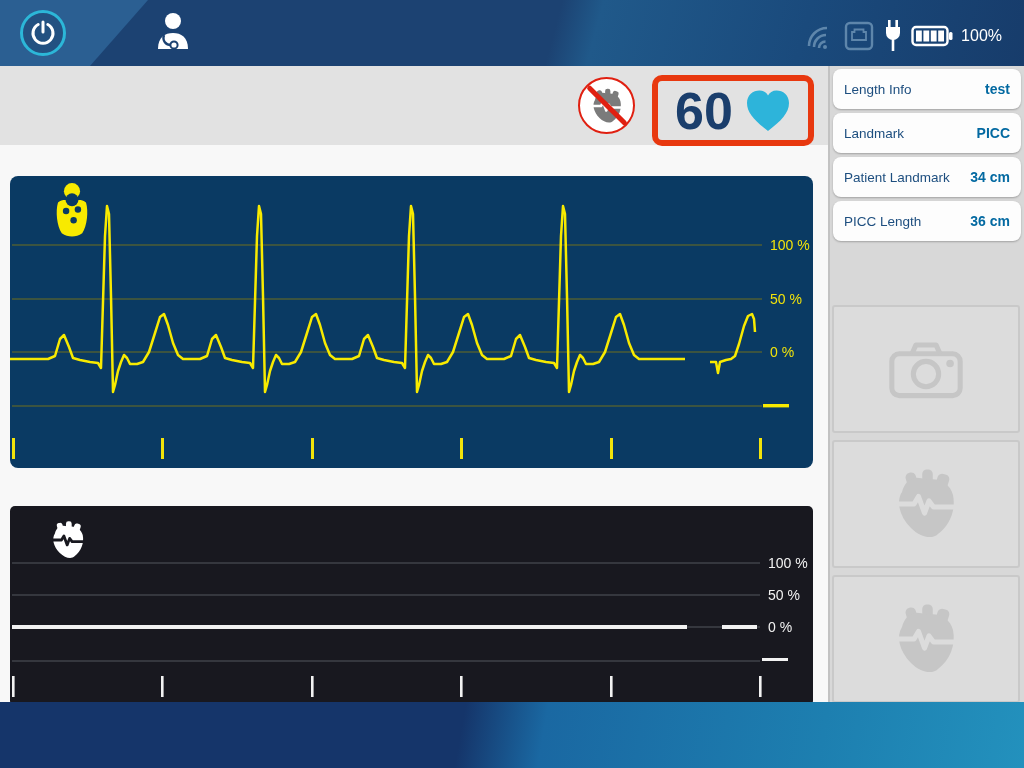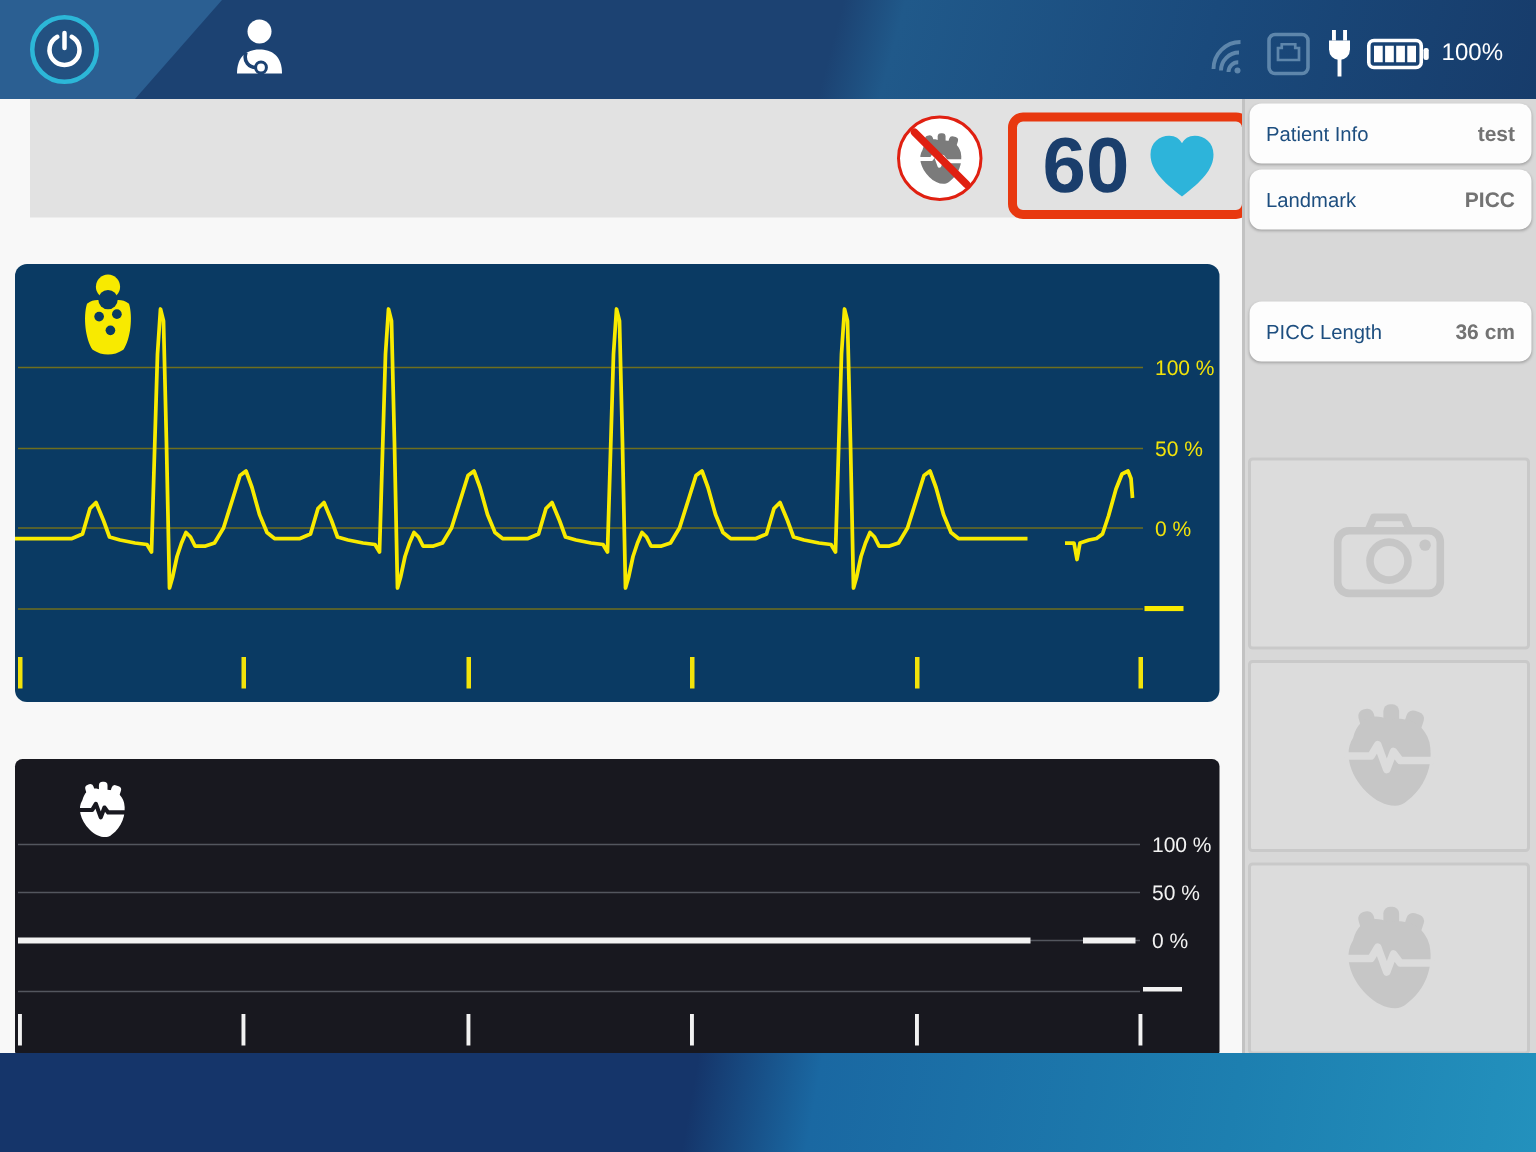--- a/index.html
+++ b/index.html
@@ -15,21 +15,21 @@
   .power-btn { position:absolute; left:20px; top:10px; width:46px; height:46px;
     border-radius:50%; border:3px solid #2cb7d8; background:rgba(10,40,80,.25);
     display:flex; align-items:center; justify-content:center; cursor:pointer; }
   .clinician { position:absolute; left:150px; top:11px; width:44px; height:44px; }
   .date { position:absolute; left:340px; top:22px; width:210px; text-align:center;
     color:#ffffff; font-size:17px; letter-spacing:.3px; }
   .status { position:absolute; right:22px; top:0; height:71px; display:flex; align-items:center; gap:8px; }
   .status .pct { color:#ffffff; font-size:16px; }
 
   
-  .hdr { position:absolute; left:0; top:66px; width:828px; height:79px; background:#e2e2e2;margin-left:20px; }
+  .hdr { position:absolute; left:0; top:66px; width:828px; height:79px; background:#e2e2e2; }
   .nohr { position:absolute; left:578px; top:11px; width:57px; height:57px; border-radius:50%;
     background:#ffffff; border:2px solid #e02011; display:flex; align-items:center; justify-content:center; }
   .nohr .slash { position:absolute; width:54px; height:5px; background:#e02011; border-radius:3px;
     transform:rotate(45deg); }
   .hrbox { position:absolute; left:652px; top:9px; width:162px; height:71px;
     border:6px solid #e8380f; border-radius:10px; display:flex; align-items:center;
     justify-content:center; gap:12px; background:#e2e2e2; }
   .hrval { font-size:52px; font-weight:600; color:#1a3e6c; line-height:1; }
 
   
@@ -40,21 +40,21 @@
     background:#18181f; border-radius:5px; }
   .ecgchart svg,.pchart svg { display:block; width:100%; height:100%; }
 
   
   .sidebar { position:absolute; left:828px; top:66px; width:196px; height:636px;
     background:#d8d8d8; border-left:2px solid #c2c2c2; }
   .card { position:absolute; left:3px; width:188px; height:40px; background:#fdfdfd;
     border-radius:8px; box-shadow:0 1px 2px rgba(0,0,0,.25); display:flex;
     align-items:center; justify-content:space-between; padding:0 11px; cursor:pointer; }
   .card .lbl { font-size:13.5px; color:#1d4e7f; }
-  .card .val { font-size:14px; font-weight:bold; color:#737373;text-align:right; }
+  .card .val { font-size:14px; font-weight:bold; color:#0369a1;text-align:right; }
   .slot { position:absolute; left:2px; width:188px; height:128px; background:#dcdcdc;
     border:2px solid #c9c9c9; border-radius:3px; display:flex; align-items:center; justify-content:center; }
 
   
   .bottombar { position:absolute; left:0; top:702px; width:1024px; height:66px;
     background:linear-gradient(100deg,#15356a 0%,#15356a 45%,#1a68a2 53%,#1d7fb0 80%,#2391bd 100%); }
 </style>
 </head>
 <body>
 
@@ -213,27 +213,31 @@
         <line x1="2" y1="121" x2="677" y2="121" stroke="#f2f2f2" stroke-width="4"></line>
         <line x1="712" y1="121" x2="747" y2="121" stroke="#f2f2f2" stroke-width="4"></line>
         <rect x="752" y="152" width="26" height="3" fill="#f2f2f2"></rect>
         <use href="#sym-heart" x="40" y="14" width="36" height="40" style="color:#ffffff; --hz:#18181f;"></use>
       </svg>
     </div>
   </main>
 
   <aside class="sidebar">
     <div class="card" style="top:3px">
-      <span class="lbl">Patient Info</span>
+      <span class="lbl">Length Info</span>
       <span class="val">test</span>
     </div>
     <div class="card" style="top:47px">
       <span class="lbl">Landmark</span>
       <span class="val">PICC</span>
     </div>
+    <div class="card" style="top:91px">
+      <span class="lbl">Patient Landmark</span>
+      <span class="val">34 cm</span>
+    </div>
     <div class="card" style="top:135px">
       <span class="lbl">PICC Length</span>
       <span class="val">36 cm</span>
     </div>
 
     <div class="slot" style="top:239px">
       <svg width="76" height="62" viewBox="0 0 30 24" style="color:#c6c6c6;">
         <use href="#sym-camera"></use>
       </svg>
     </div>

